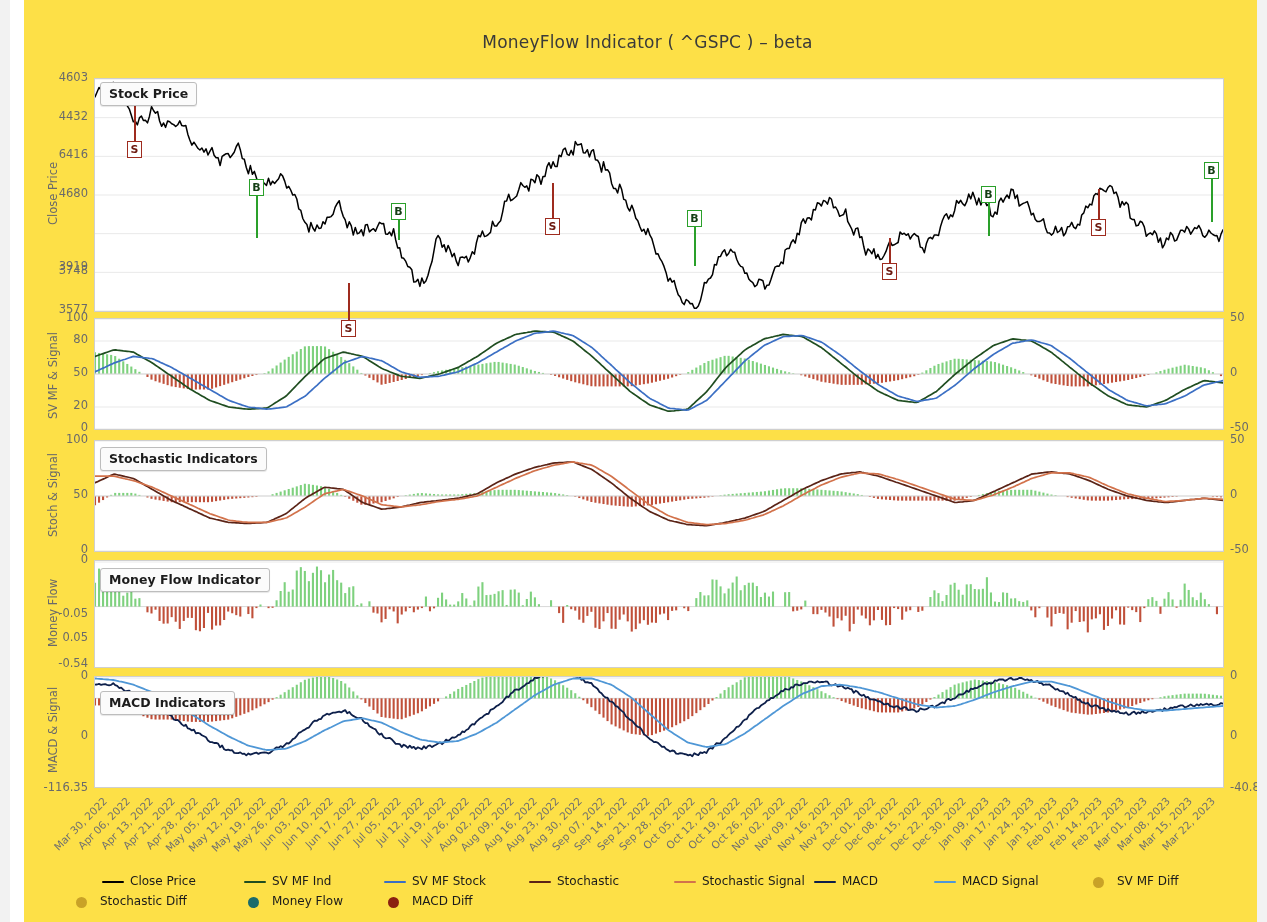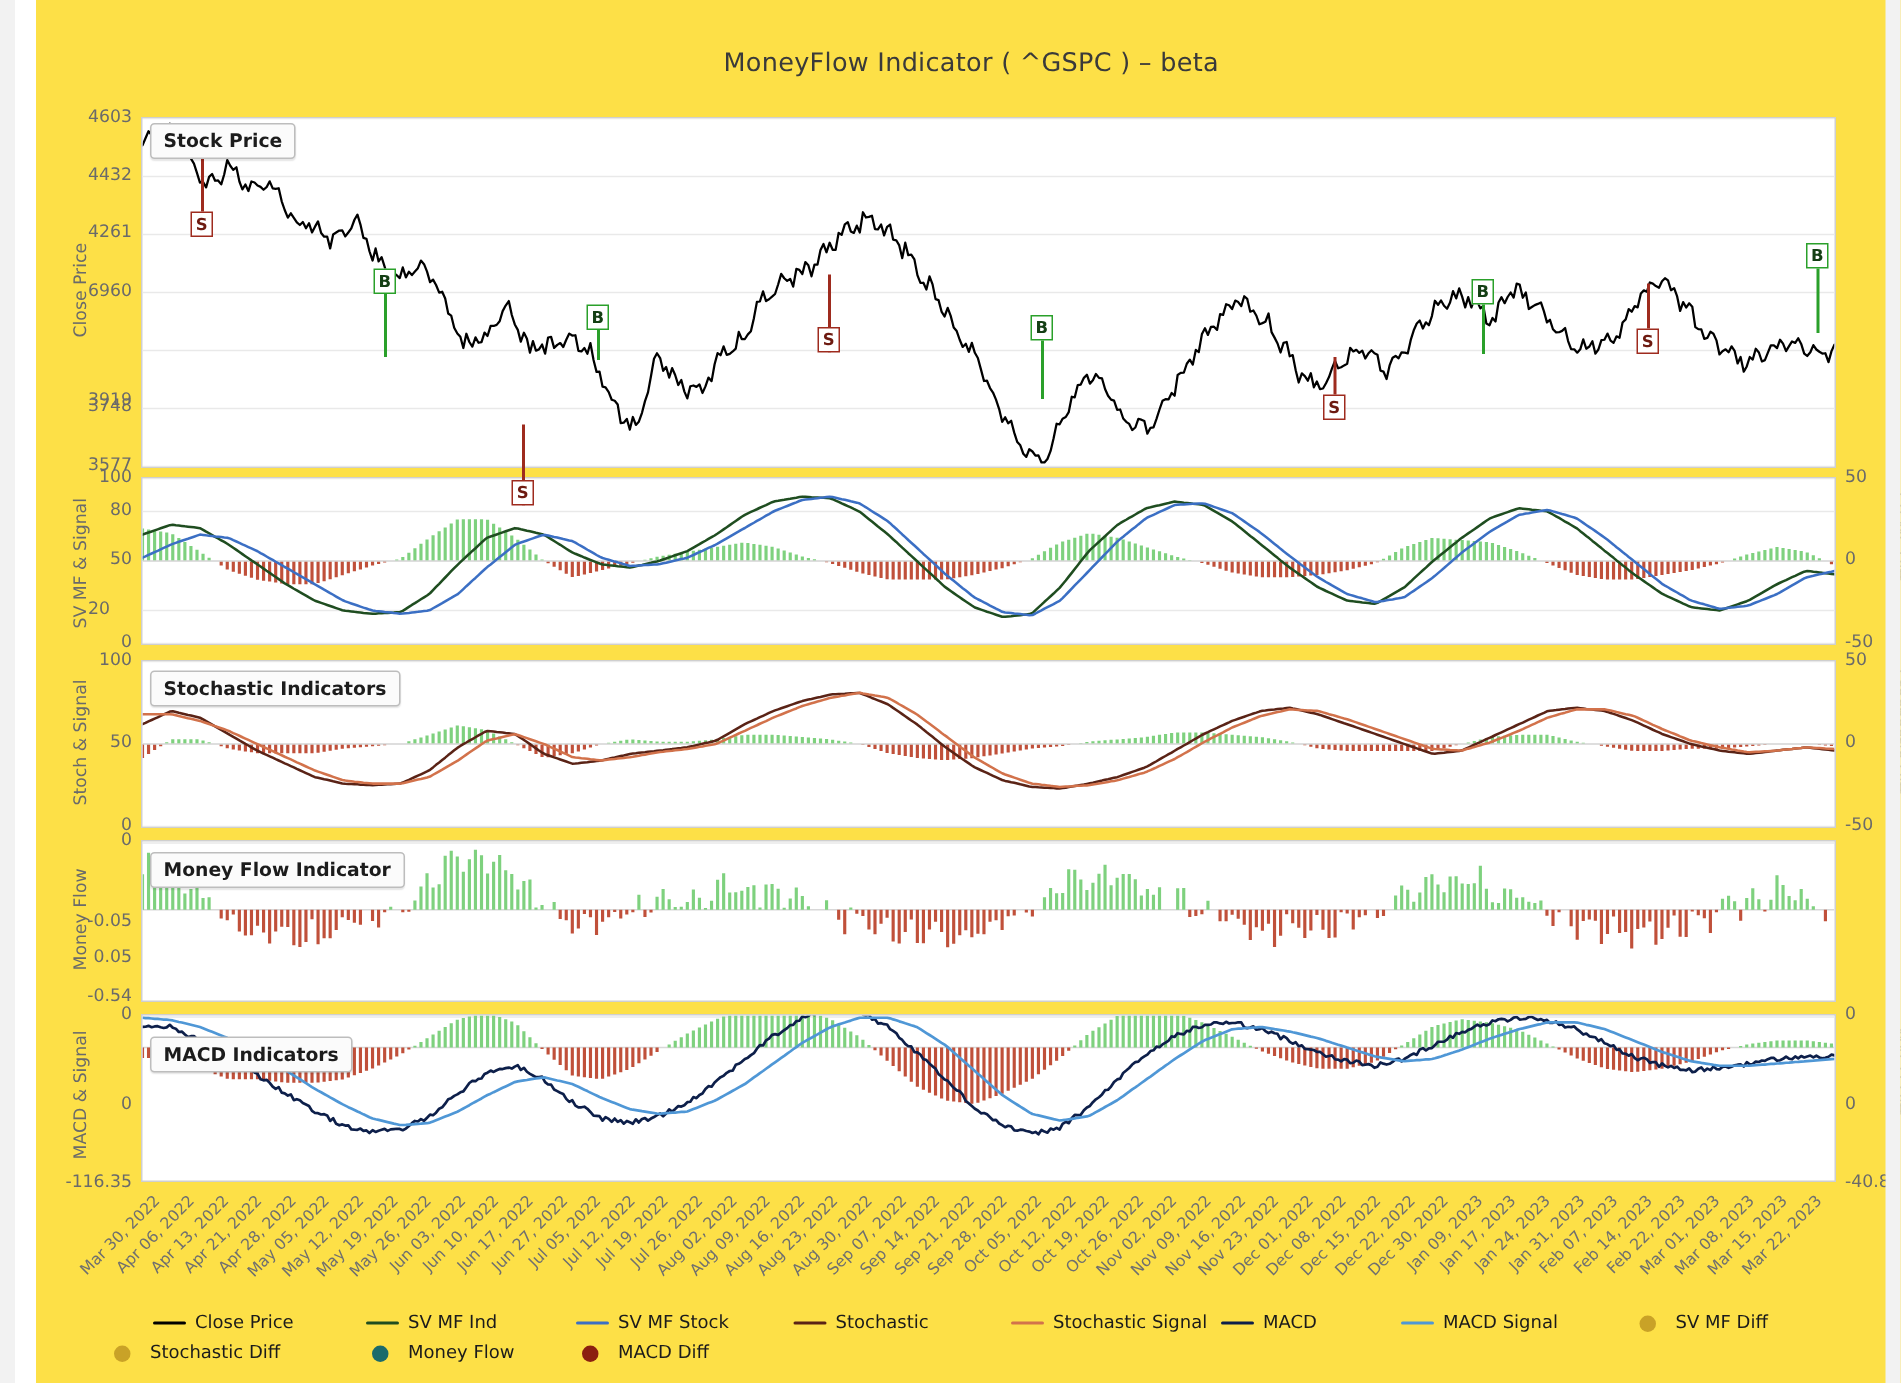--- a/index.html
+++ b/index.html
@@ -1221,29 +1221,29 @@
           </svg>
         </div>
   </div>
   <div class="badge" style="left:76px;top:691px;">MACD Indicators</div>
   <div class="axislabel left" style="left:22px;top:773px;">MACD &amp; Signal</div>
   <div class="axislabel right" style="left:1248px;top:685px;">MACD Diff</div>
 
   <div id="ytick-layer">
         <div class="ytick" style="left: 20px; top: 72px; width: 44px;">4603</div>
         <div class="ytick" style="left: 20px; top: 110.667px; width: 44px;">4432</div>
-        <div class="ytick" style="left: 20px; top: 149.333px; width: 44px;">4261</div>
-        <div class="ytick" style="left: 20px; top: 188px; width: 44px;">6960</div>
+        <div class="ytick" style="left: 20px; top: 149.333px; width: 44px;">6416</div>
+        <div class="ytick" style="left: 20px; top: 188px; width: 44px;">4680</div>
         <div class="ytick" style="left: 20px; top: 226.667px; width: 44px; margin-top: 34px;">3919</div>
         <div class="ytick" style="left: 20px; top: 265.333px; width: 44px;">3748</div>
         <div class="ytick" style="left: 20px; top: 304px; width: 44px;">3577</div>
         <div class="ytick" style="left: 20px; top: 312px; width: 44px;">100</div>
         <div class="ytick" style="left: 20px; top: 334px; width: 44px;">80</div>
         <div class="ytick" style="left: 20px; top: 367px; width: 44px;">50</div>
-        <div class="ytick" style="left: 20px; top: 400px; width: 44px; text-align: center;">20</div>
+        <div class="ytick" style="left: 20px; top: 400px; width: 44px;">20</div>
         <div class="ytick" style="left: 20px; top: 422px; width: 44px;">0</div>
         <div class="ytick-r" style="left: 1206px; top: 312px;">50</div>
         <div class="ytick-r" style="left: 1206px; top: 367px;">0</div>
         <div class="ytick-r" style="left: 1206px; top: 422px;">-50</div>
         <div class="ytick" style="left: 20px; top: 434px; width: 44px;">100</div>
         <div class="ytick" style="left: 20px; top: 489px; width: 44px;">50</div>
         <div class="ytick" style="left: 20px; top: 544px; width: 44px;">0</div>
         <div class="ytick-r" style="left: 1206px; top: 434px;">50</div>
         <div class="ytick-r" style="left: 1206px; top: 489px;">0</div>
         <div class="ytick-r" style="left: 1206px; top: 544px;">-50</div>

